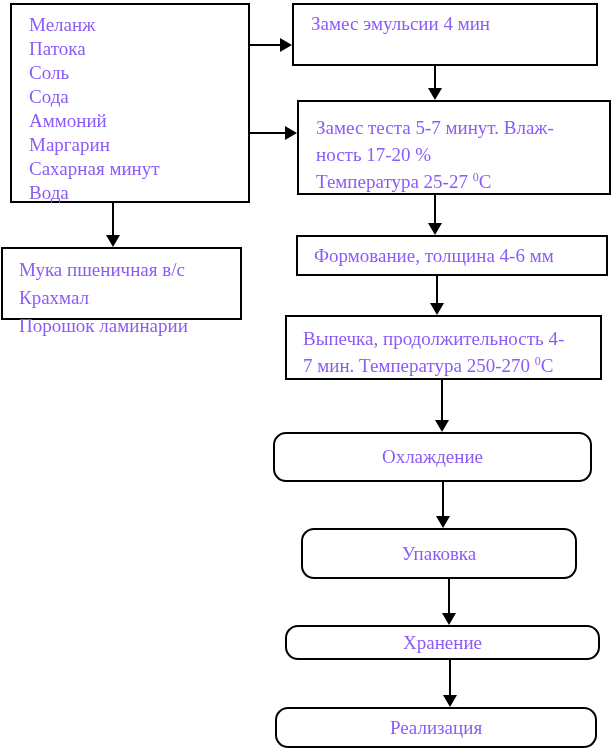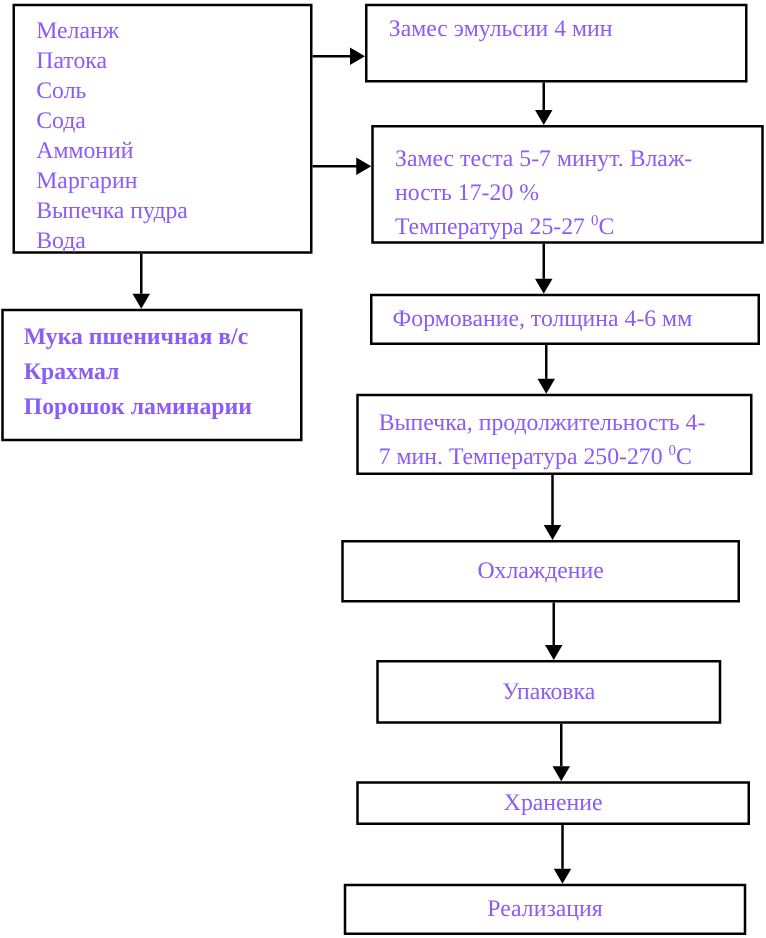--- a/index.html
+++ b/index.html
@@ -21,20 +21,21 @@
     position: absolute;
     border: 2px solid #000000;
     background: #ffffff;
     box-sizing: border-box;
   }
   .centered {
     display: flex;
     align-items: center;
     justify-content: center;
     text-align: center;
+    border-radius: 13px;
   }
   .list-box .line { white-space: nowrap; }
   .vline { position: absolute; width: 2px; background: #000000; }
   .hline { position: absolute; height: 2px; background: #000000; }
   .head-down {
     position: absolute; width: 0; height: 0;
     border-left: 7px solid transparent;
     border-right: 7px solid transparent;
     border-top: 12px solid #000000;
   }
@@ -55,25 +56,25 @@
 
 <div class="canvas">
 
   <div class="box list-box" style="left:10px; top:3px; width:240px; height:200px; padding:8px 0 0 17px; line-height:24px;">
     <div class="line">Меланж</div>
     <div class="line">Патока</div>
     <div class="line">Соль</div>
     <div class="line">Сода</div>
     <div class="line">Аммоний</div>
     <div class="line">Маргарин</div>
-    <div class="line">Выпечка пудра</div>
+    <div class="line">Сахарная минут</div>
     <div class="line">Вода</div>
   </div>
 
-  <div class="box list-box" style="left:1px; top:247px; width:241px; height:106px; padding:7px 0 0 16px; line-height:28px;font-weight:bold;">
+  <div class="box list-box" style="left:1px; top:247px; width:241px; height:73px; padding:7px 0 0 16px; line-height:28px;">
     <div class="line">Мука пшеничная в/с</div>
     <div class="line">Крахмал</div>
     <div class="line">Порошок ламинарии</div>
   </div>
 
   <div class="box" style="left:292px; top:3px; width:306px; height:63px; padding:8px 8px 0 17px;">
     <div>Замес эмульсии 4 мин</div>
   </div>
 
   <div class="box" style="left:297px; top:100px; width:314px; height:95px; padding:12px 8px 0 17px; line-height:27px;">

